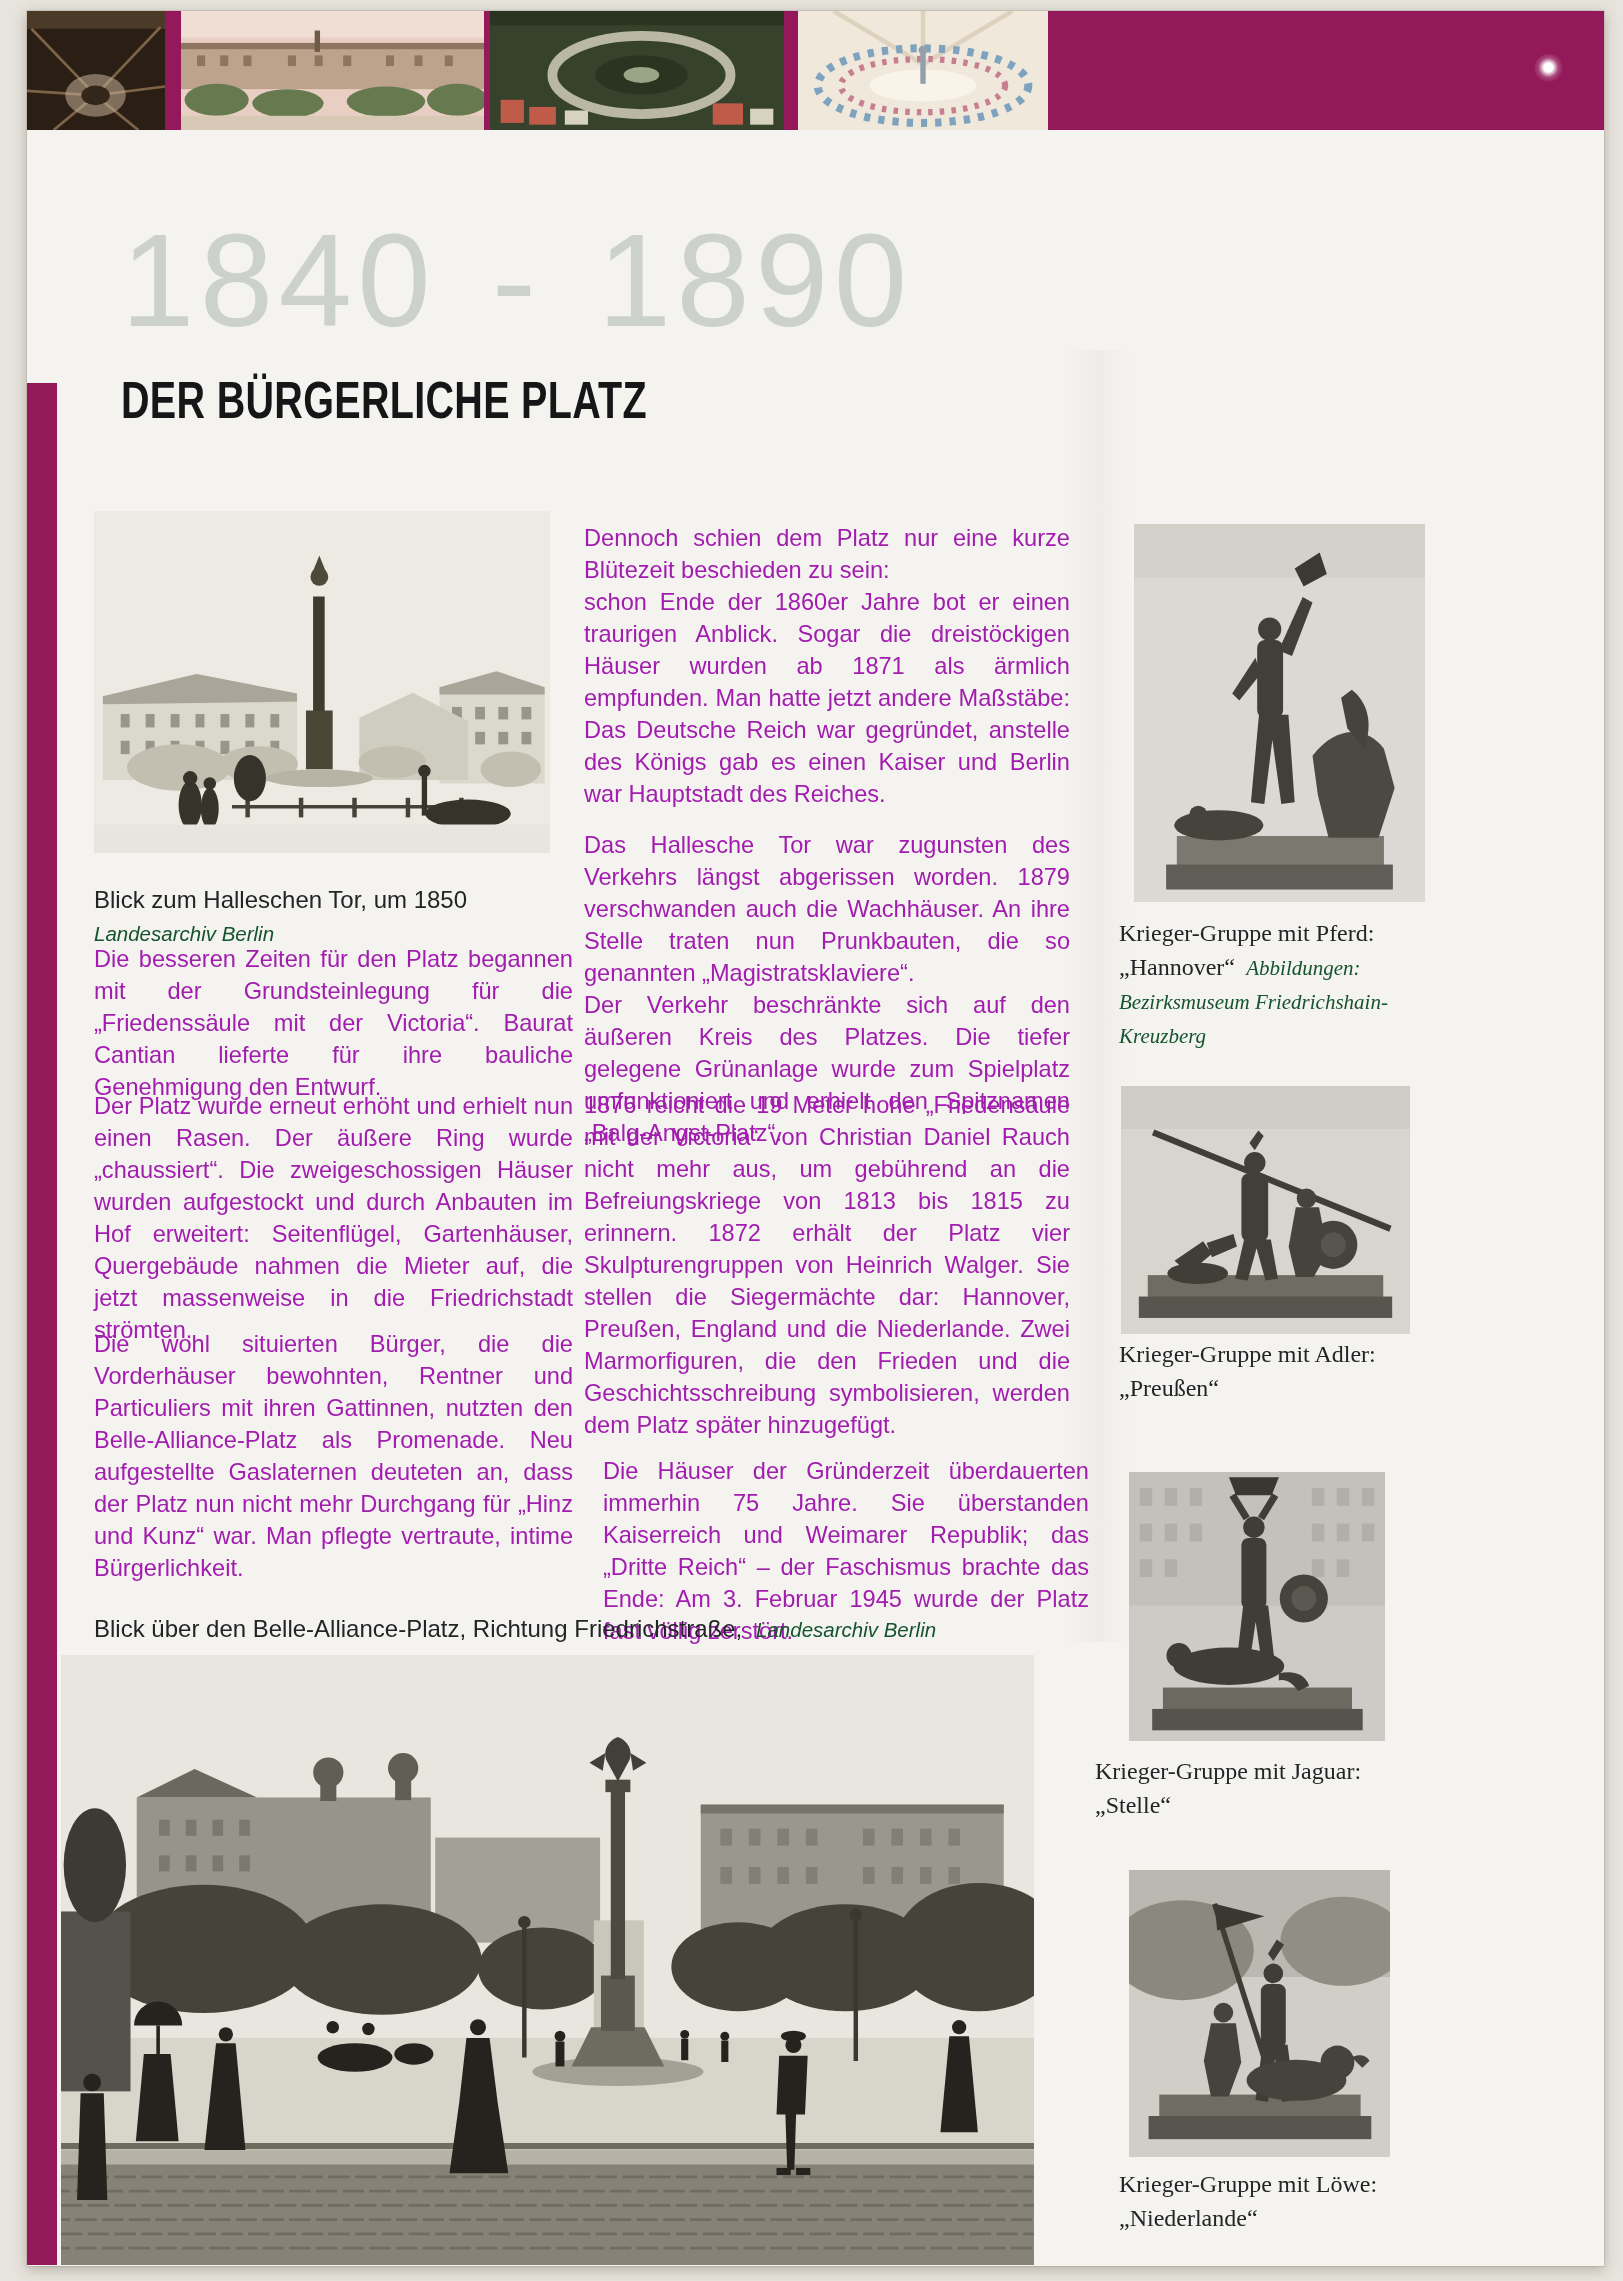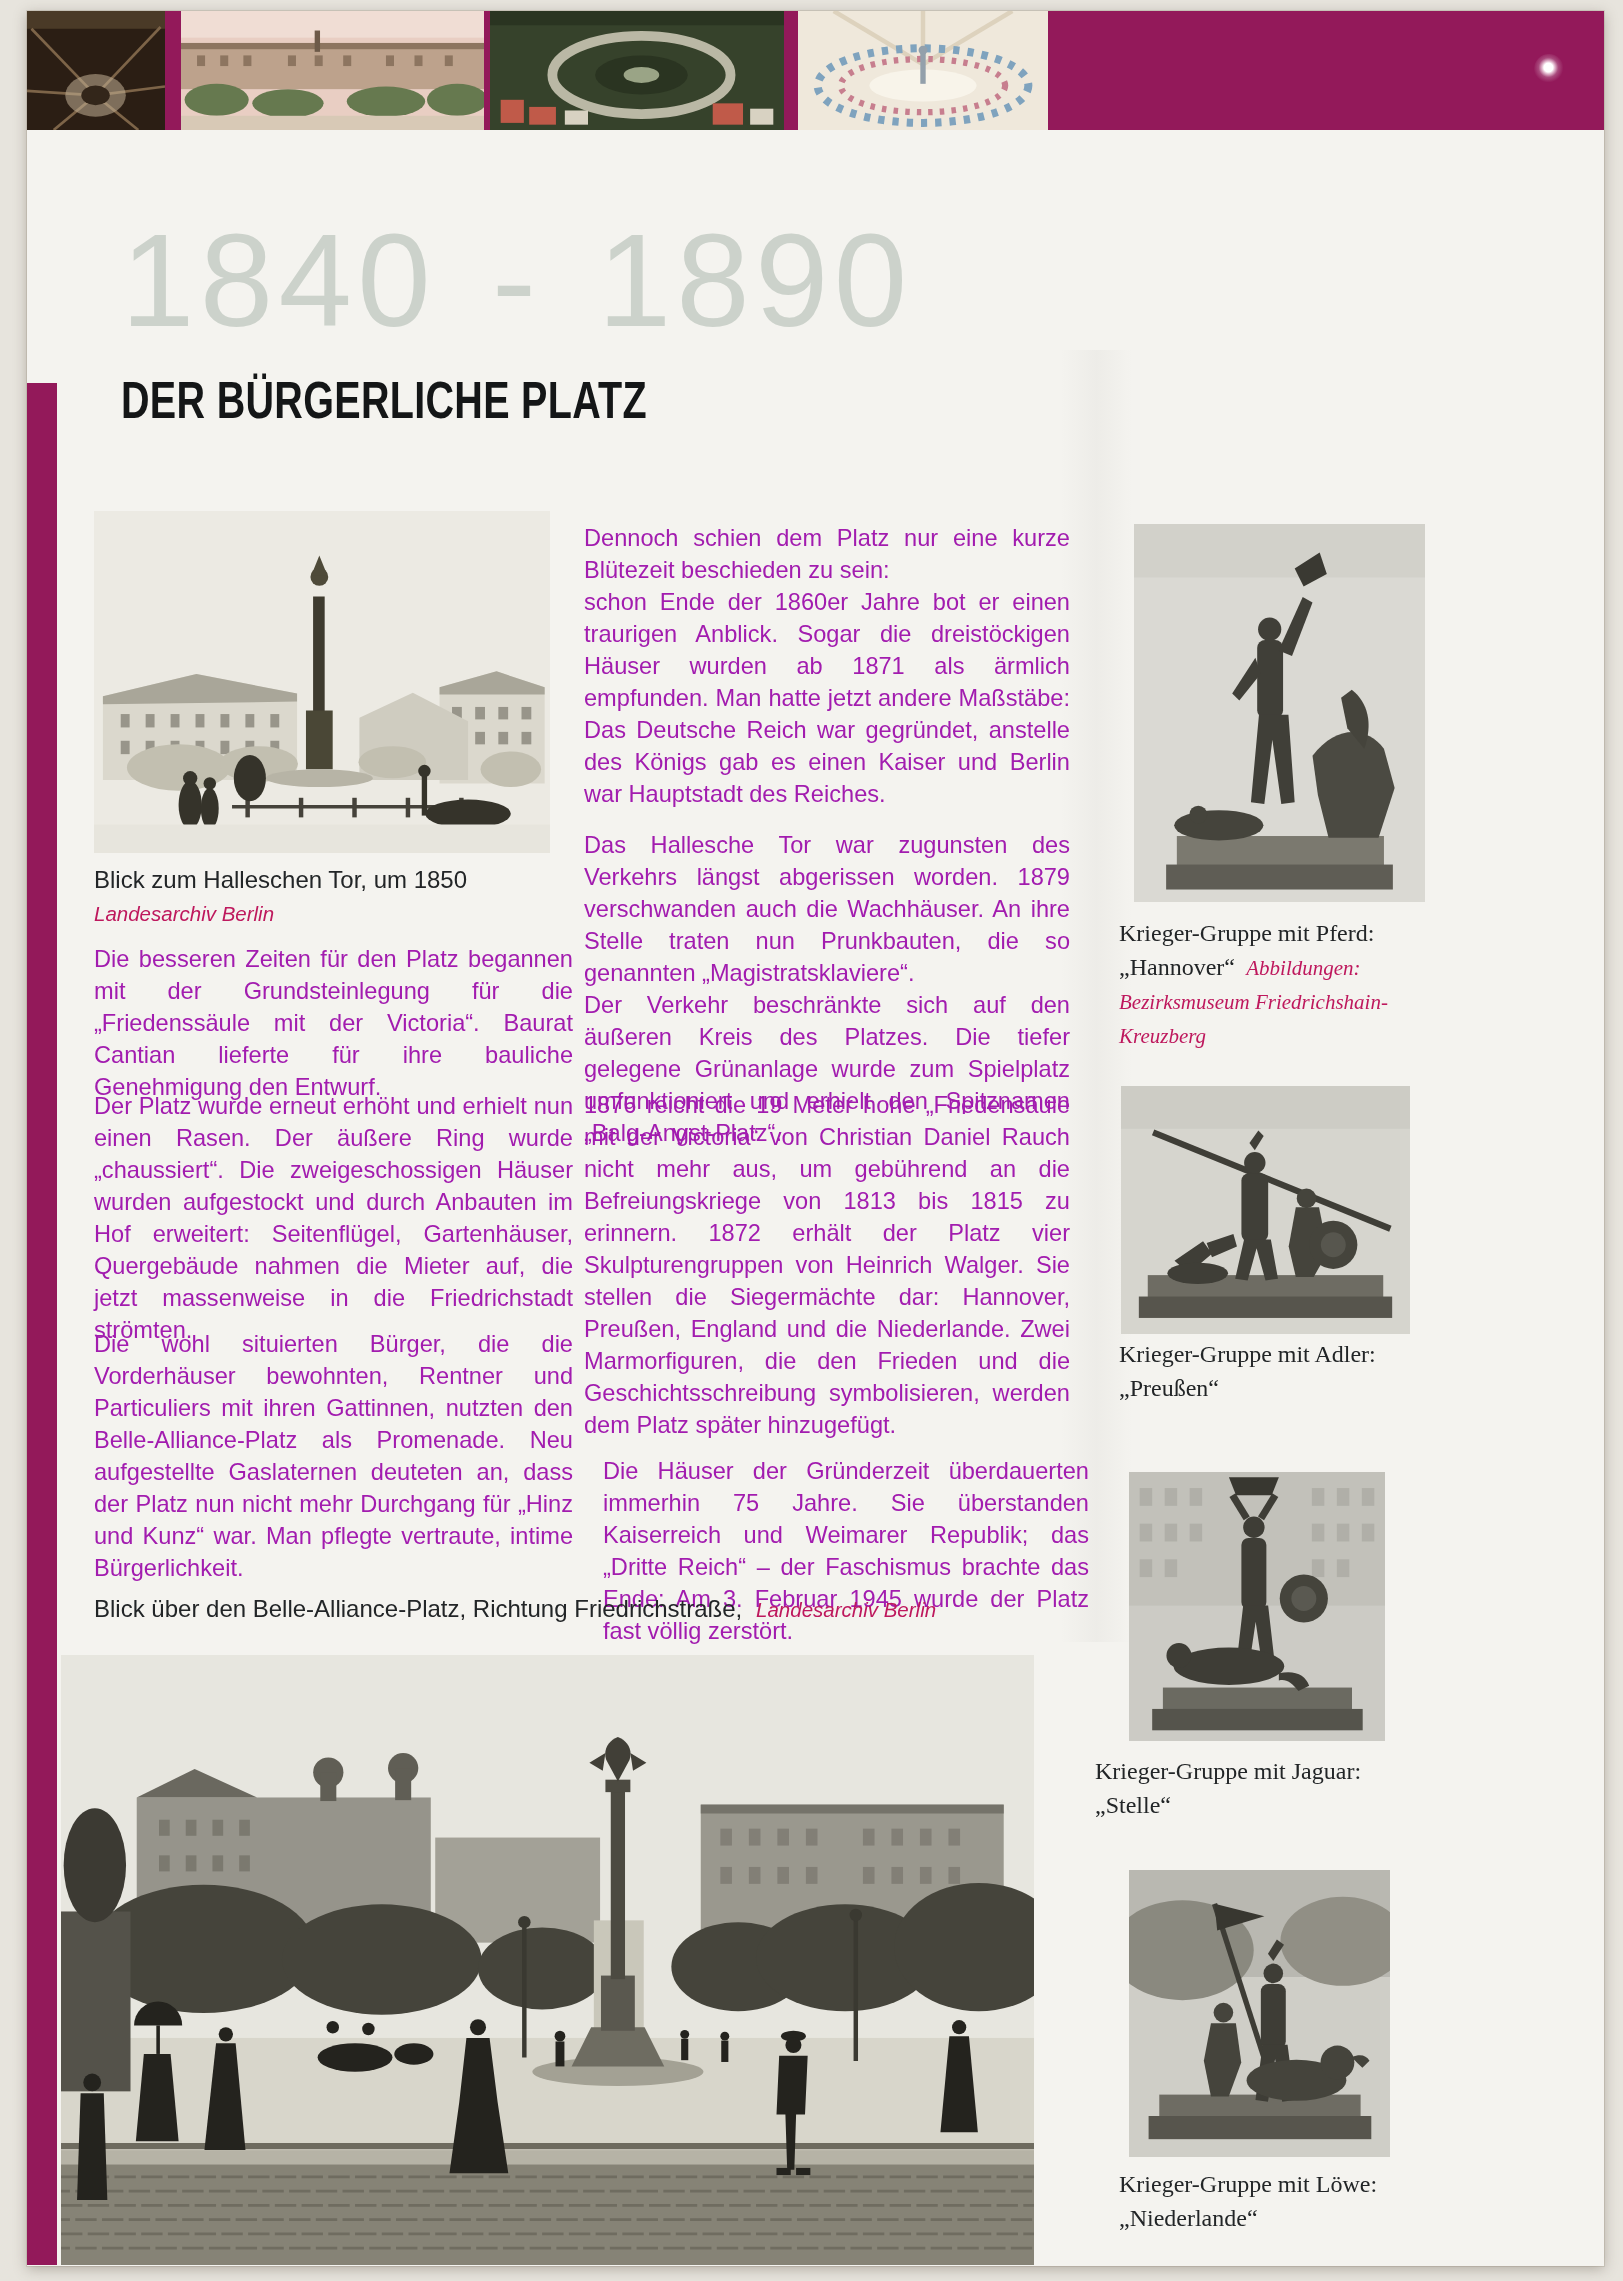--- a/index.html
+++ b/index.html
@@ -43,22 +43,22 @@
   .accent-strip{position:absolute;left:0;top:372px;width:30px;height:1882px;background:#93195a;}
   .sheen{position:absolute;left:1034px;top:339px;width:71px;height:1292px;
     background:linear-gradient(90deg, rgba(0,0,0,0) 0%, rgba(110,108,100,.05) 50%, rgba(0,0,0,0) 100%);}
   
   .para{
     position:absolute;width:479px;
     font-size:23.6px;line-height:32px;
     text-align:justify;white-space:pre-line;
     color:#a21caf;
   }
-  .caption{position:absolute;font-size:24px;line-height:30px;color:#222527;}
-  .credit{font-style:italic;font-size:20.5px;color:#be185d;}
+  .caption{position:absolute;font-size:24px;line-height:30px;color:#222527;margin-top:20px;}
+  .credit{font-style:italic;font-size:20.5px;color:#14532d;}
   .statue-caption{position:absolute;width:331px;font-size:24px;line-height:34px;color:#222527;font-family:Liberation Serif, serif;}
   .statue-caption .credit{font-size:21px;line-height:29px;}
   .photo{position:absolute;overflow:hidden;background:#dcdbd5;}
   .photo svg{display:block;width:100%;height:100%;}
 </style>
 </head>
 <body>
 
 <div class="page">
 <div class="panel">

